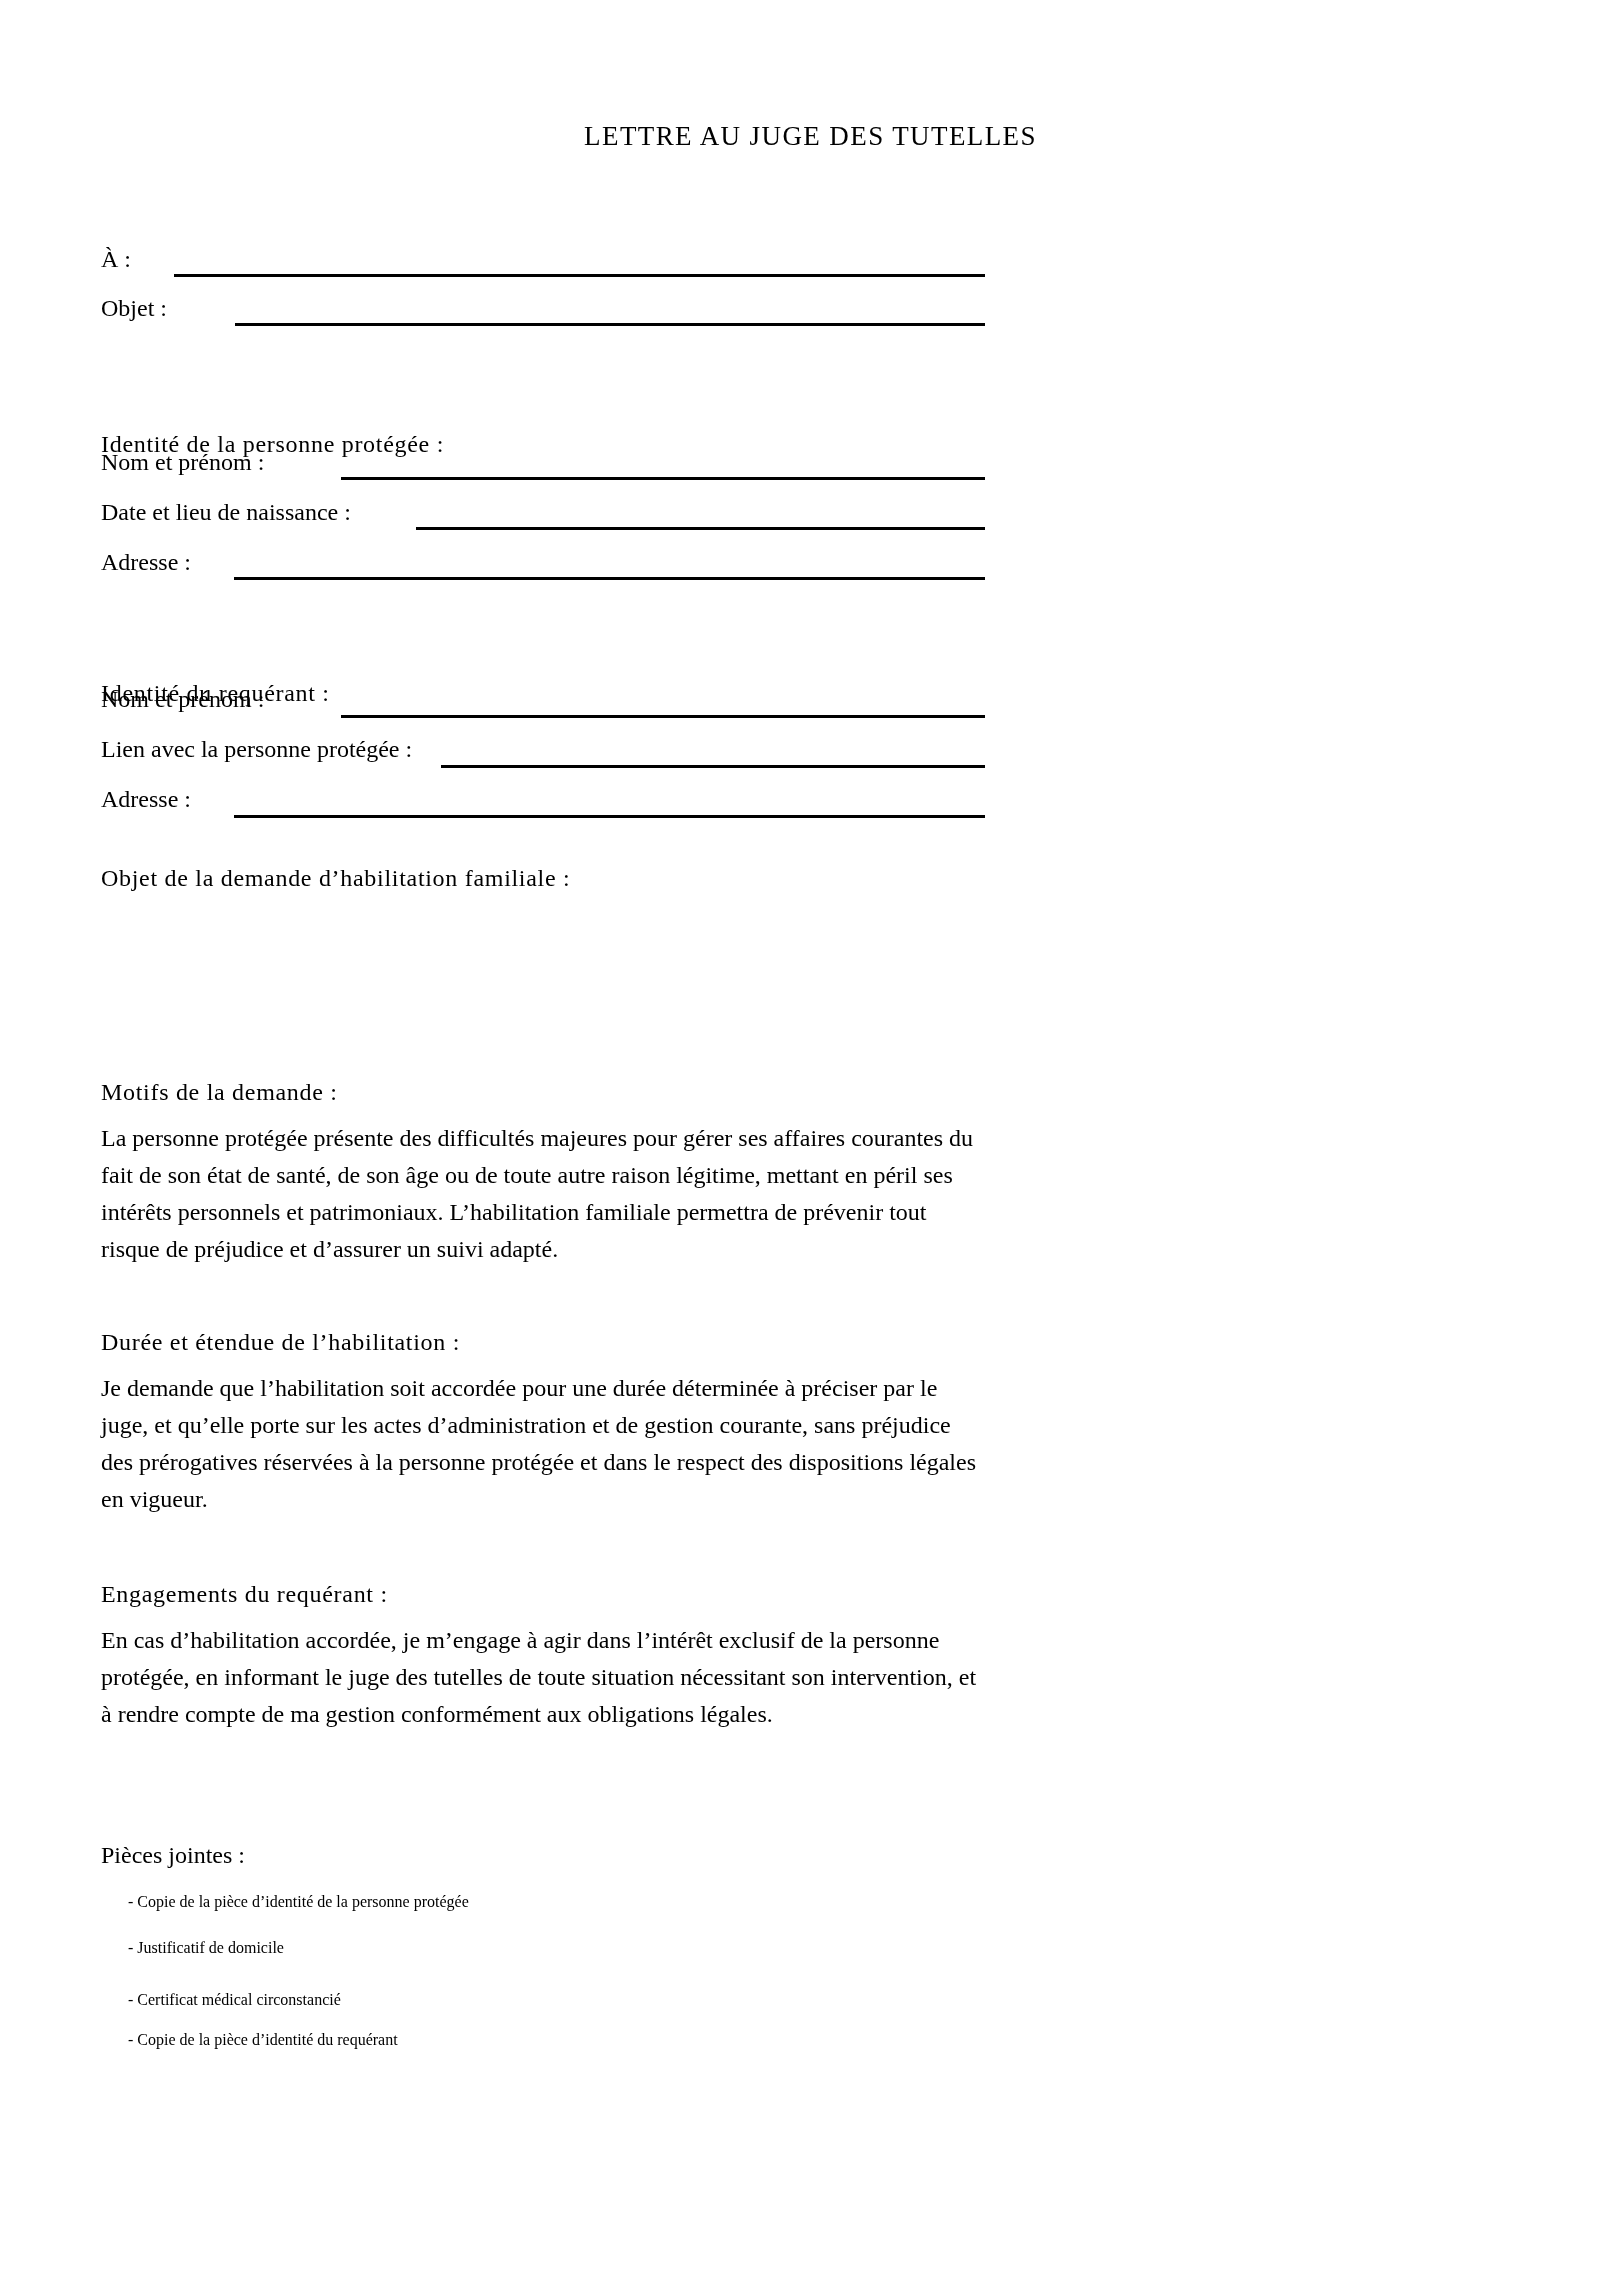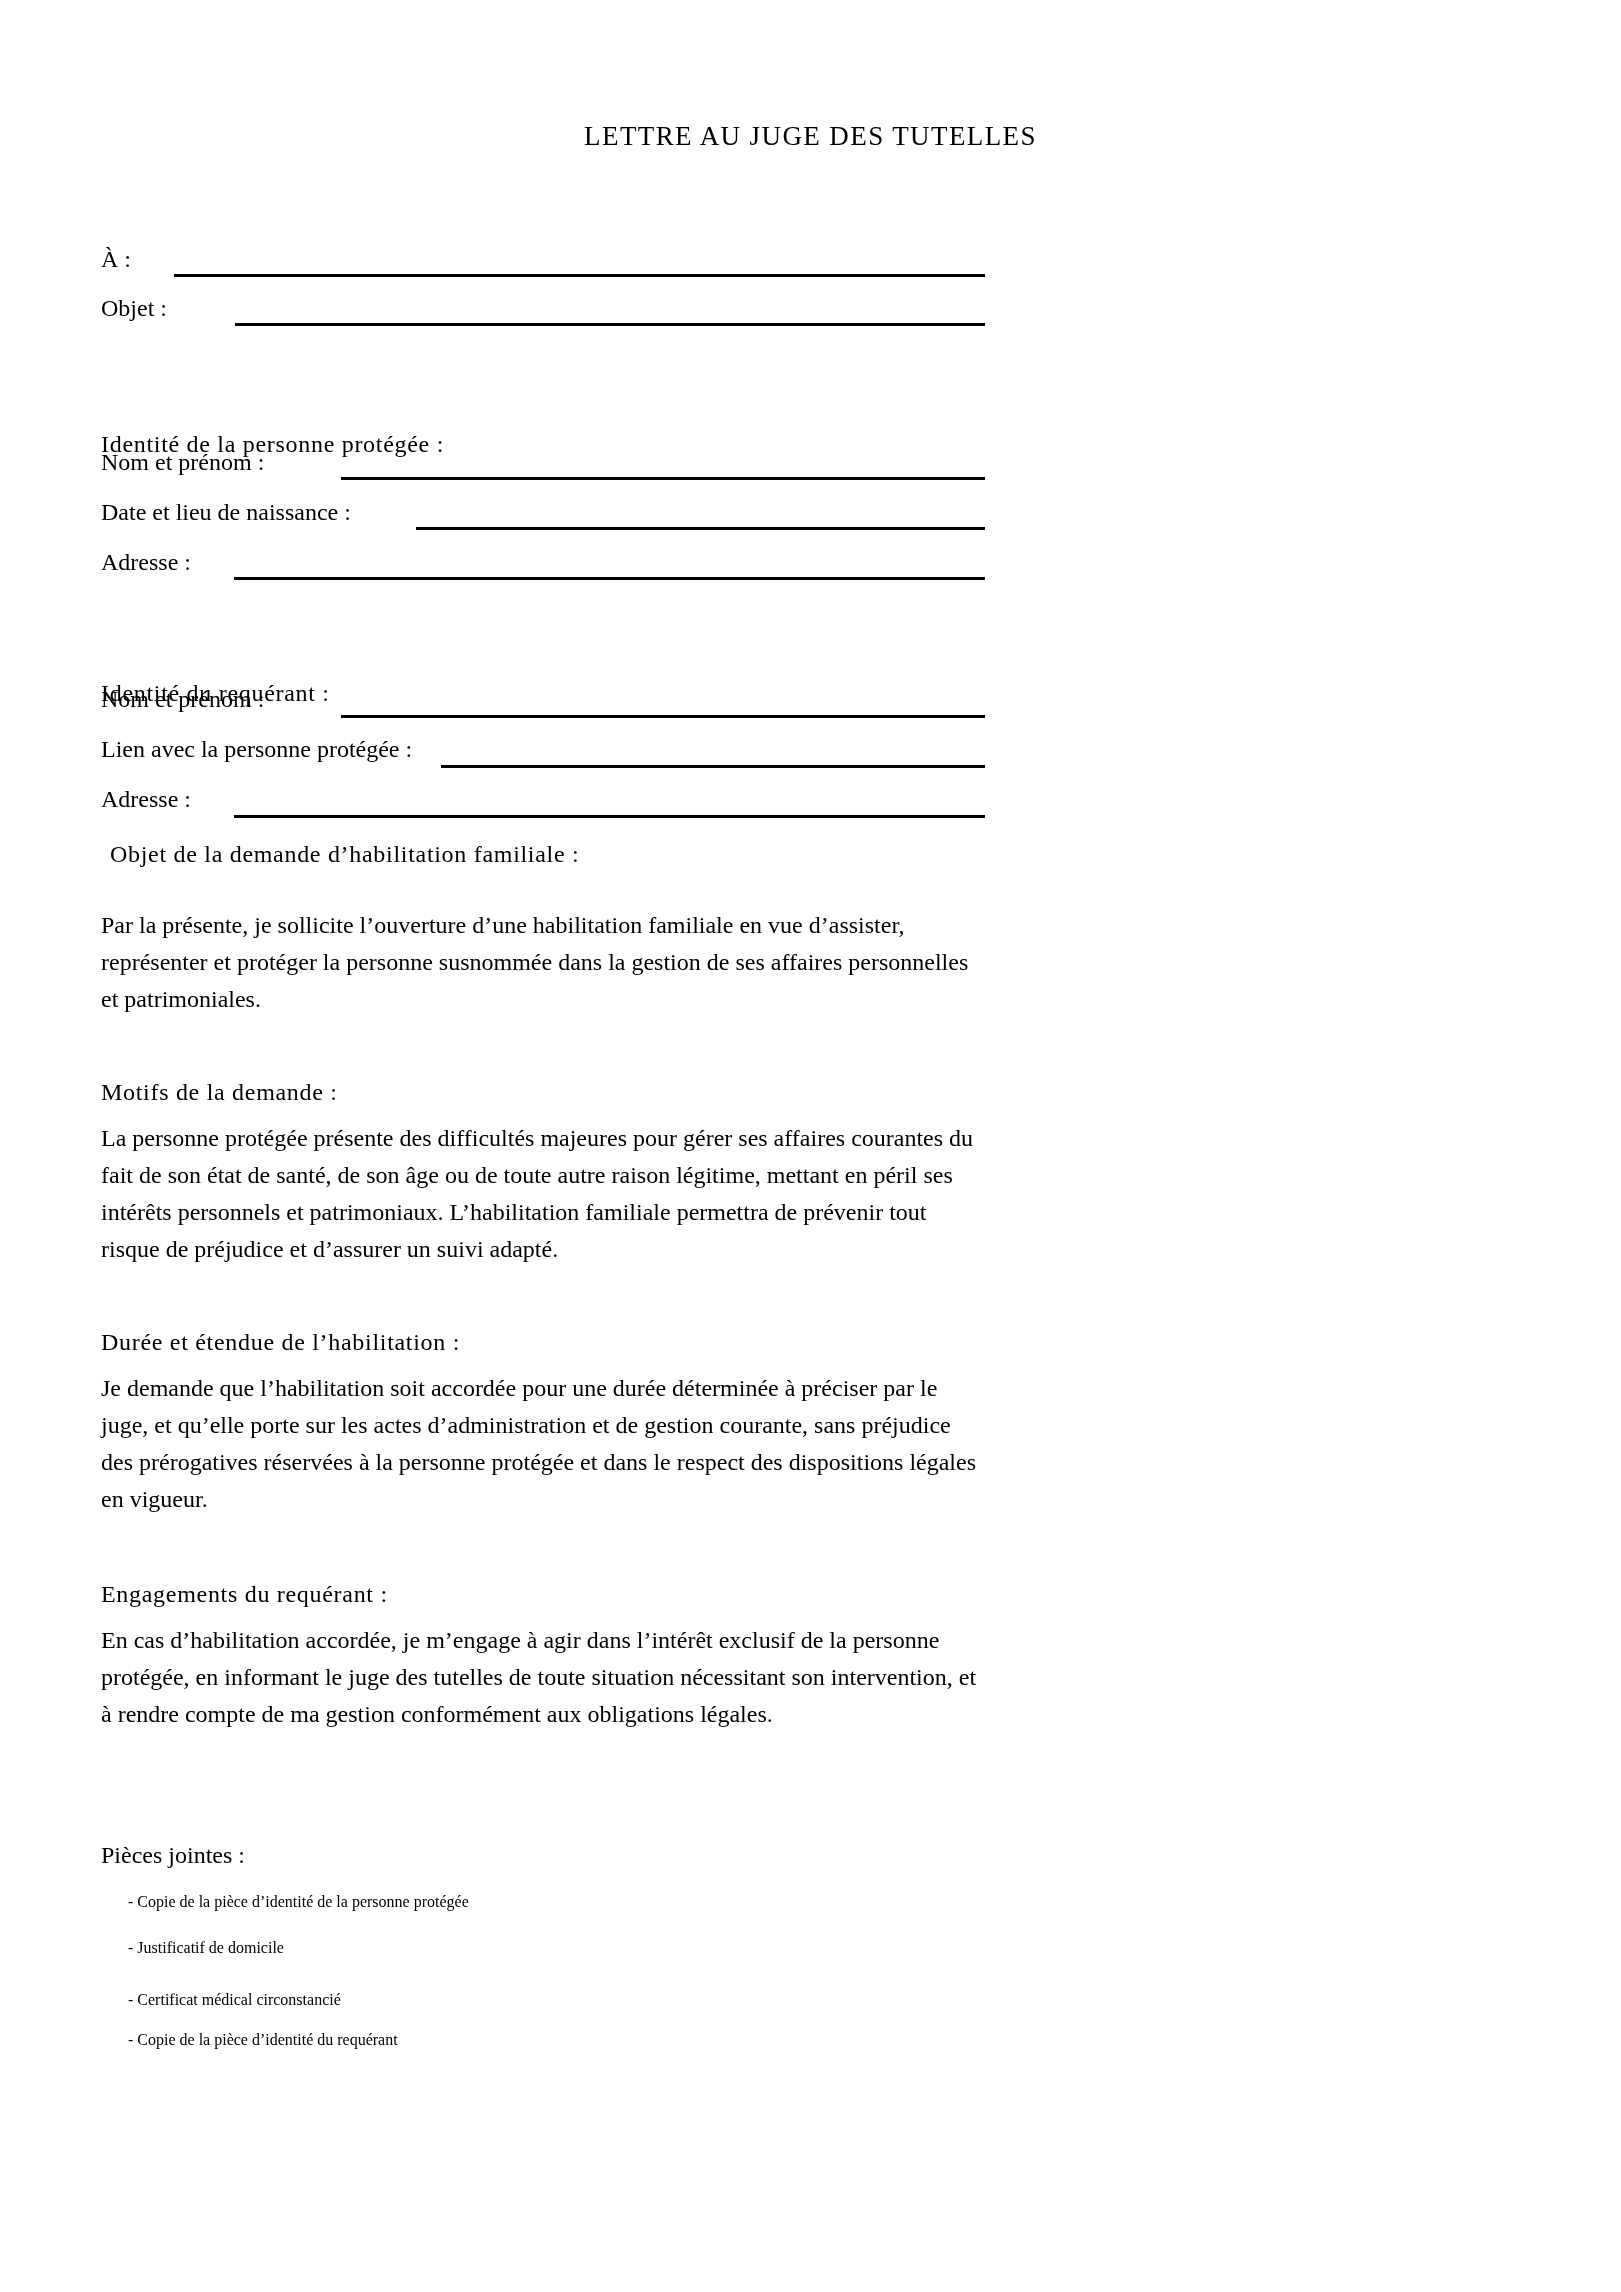--- a/index.html
+++ b/index.html
@@ -92,24 +92,21 @@
 
   <div class="txt" style="left:101px; top:685px;">Nom et prénom :</div>
   <div class="rule" style="left:341px; top:715px; width:644px;"></div>
 
   <div class="txt" style="left:101px; top:735px;">Lien avec la personne protégée :</div>
   <div class="rule" style="left:441px; top:765px; width:544px;"></div>
 
   <div class="txt" style="left:101px; top:785px;">Adresse :</div>
   <div class="rule" style="left:234px; top:815px; width:751px;"></div>
 
-  <div class="txt section-head" style="left:101px; top:840px;margin-left:9px;">Objet de la demande d’habilitation familiale :</div>
-  <div class="para" style="left:101px; top:907px; width:884px;">
-    <p>Par la présente, je sollicite l’ouverture d’une habilitation familiale en vue d’assister, représenter et protéger la personne susnommée dans la gestion de ses affaires personnelles et patrimoniales.</p>
-  </div>
+  <div class="txt section-head" style="left:101px; top:864px;">Objet de la demande d’habilitation familiale :</div>
 
   <div class="txt section-head" style="left:101px; top:1078px;">Motifs de la demande :</div>
   <div class="para" style="left:101px; top:1120px; width:884px;">
     <p>La personne protégée présente des difficultés majeures pour gérer ses affaires courantes du fait de son état de santé, de son âge ou de toute autre raison légitime, mettant en péril ses intérêts personnels et patrimoniaux. L’habilitation familiale permettra de prévenir tout risque de préjudice et d’assurer un suivi adapté.</p>
   </div>
 
   <div class="txt section-head" style="left:101px; top:1328px;">Durée et étendue de l’habilitation :</div>
   <div class="para" style="left:101px; top:1370px; width:884px;">
     <p>Je demande que l’habilitation soit accordée pour une durée déterminée à préciser par le juge, et qu’elle porte sur les actes d’administration et de gestion courante, sans préjudice des prérogatives réservées à la personne protégée et dans le respect des dispositions légales en vigueur.</p>
   </div>

